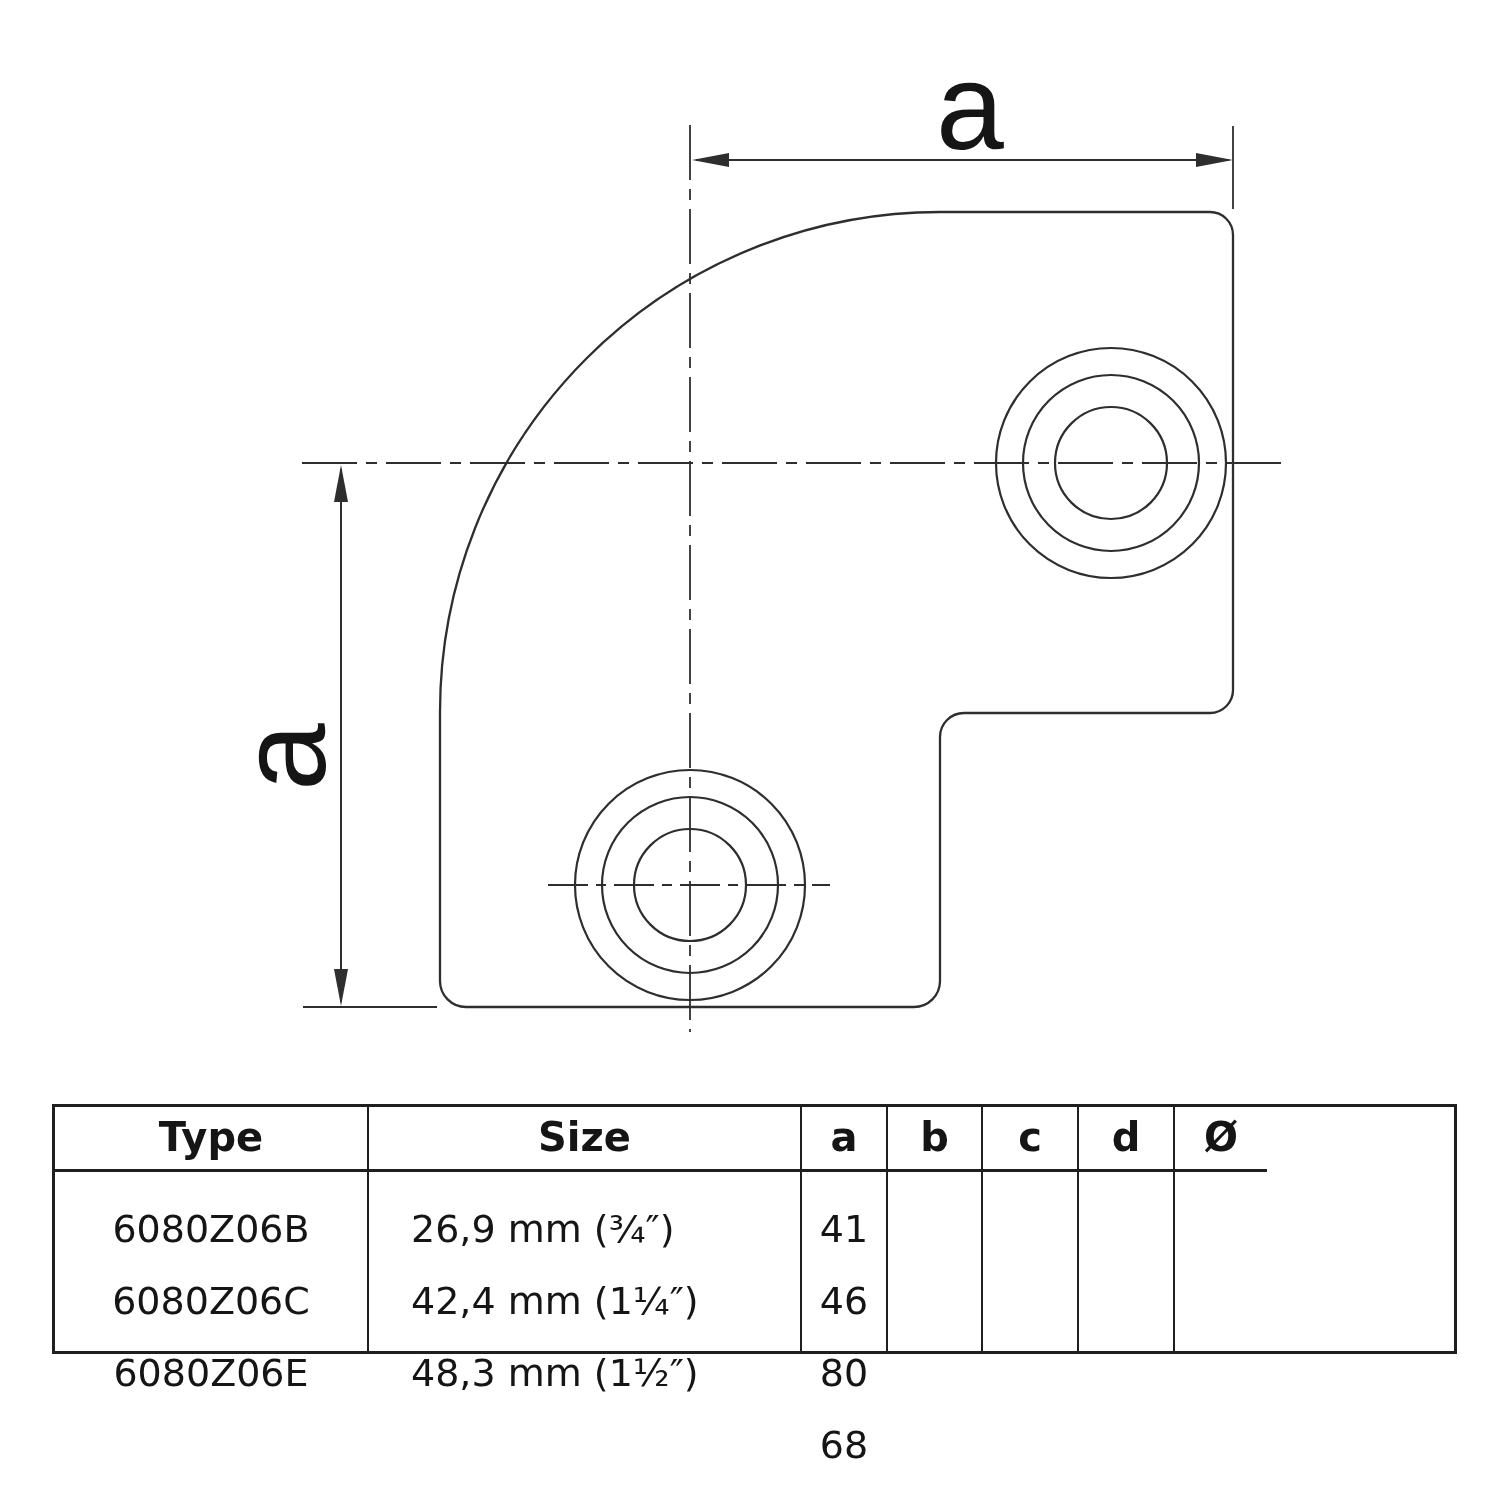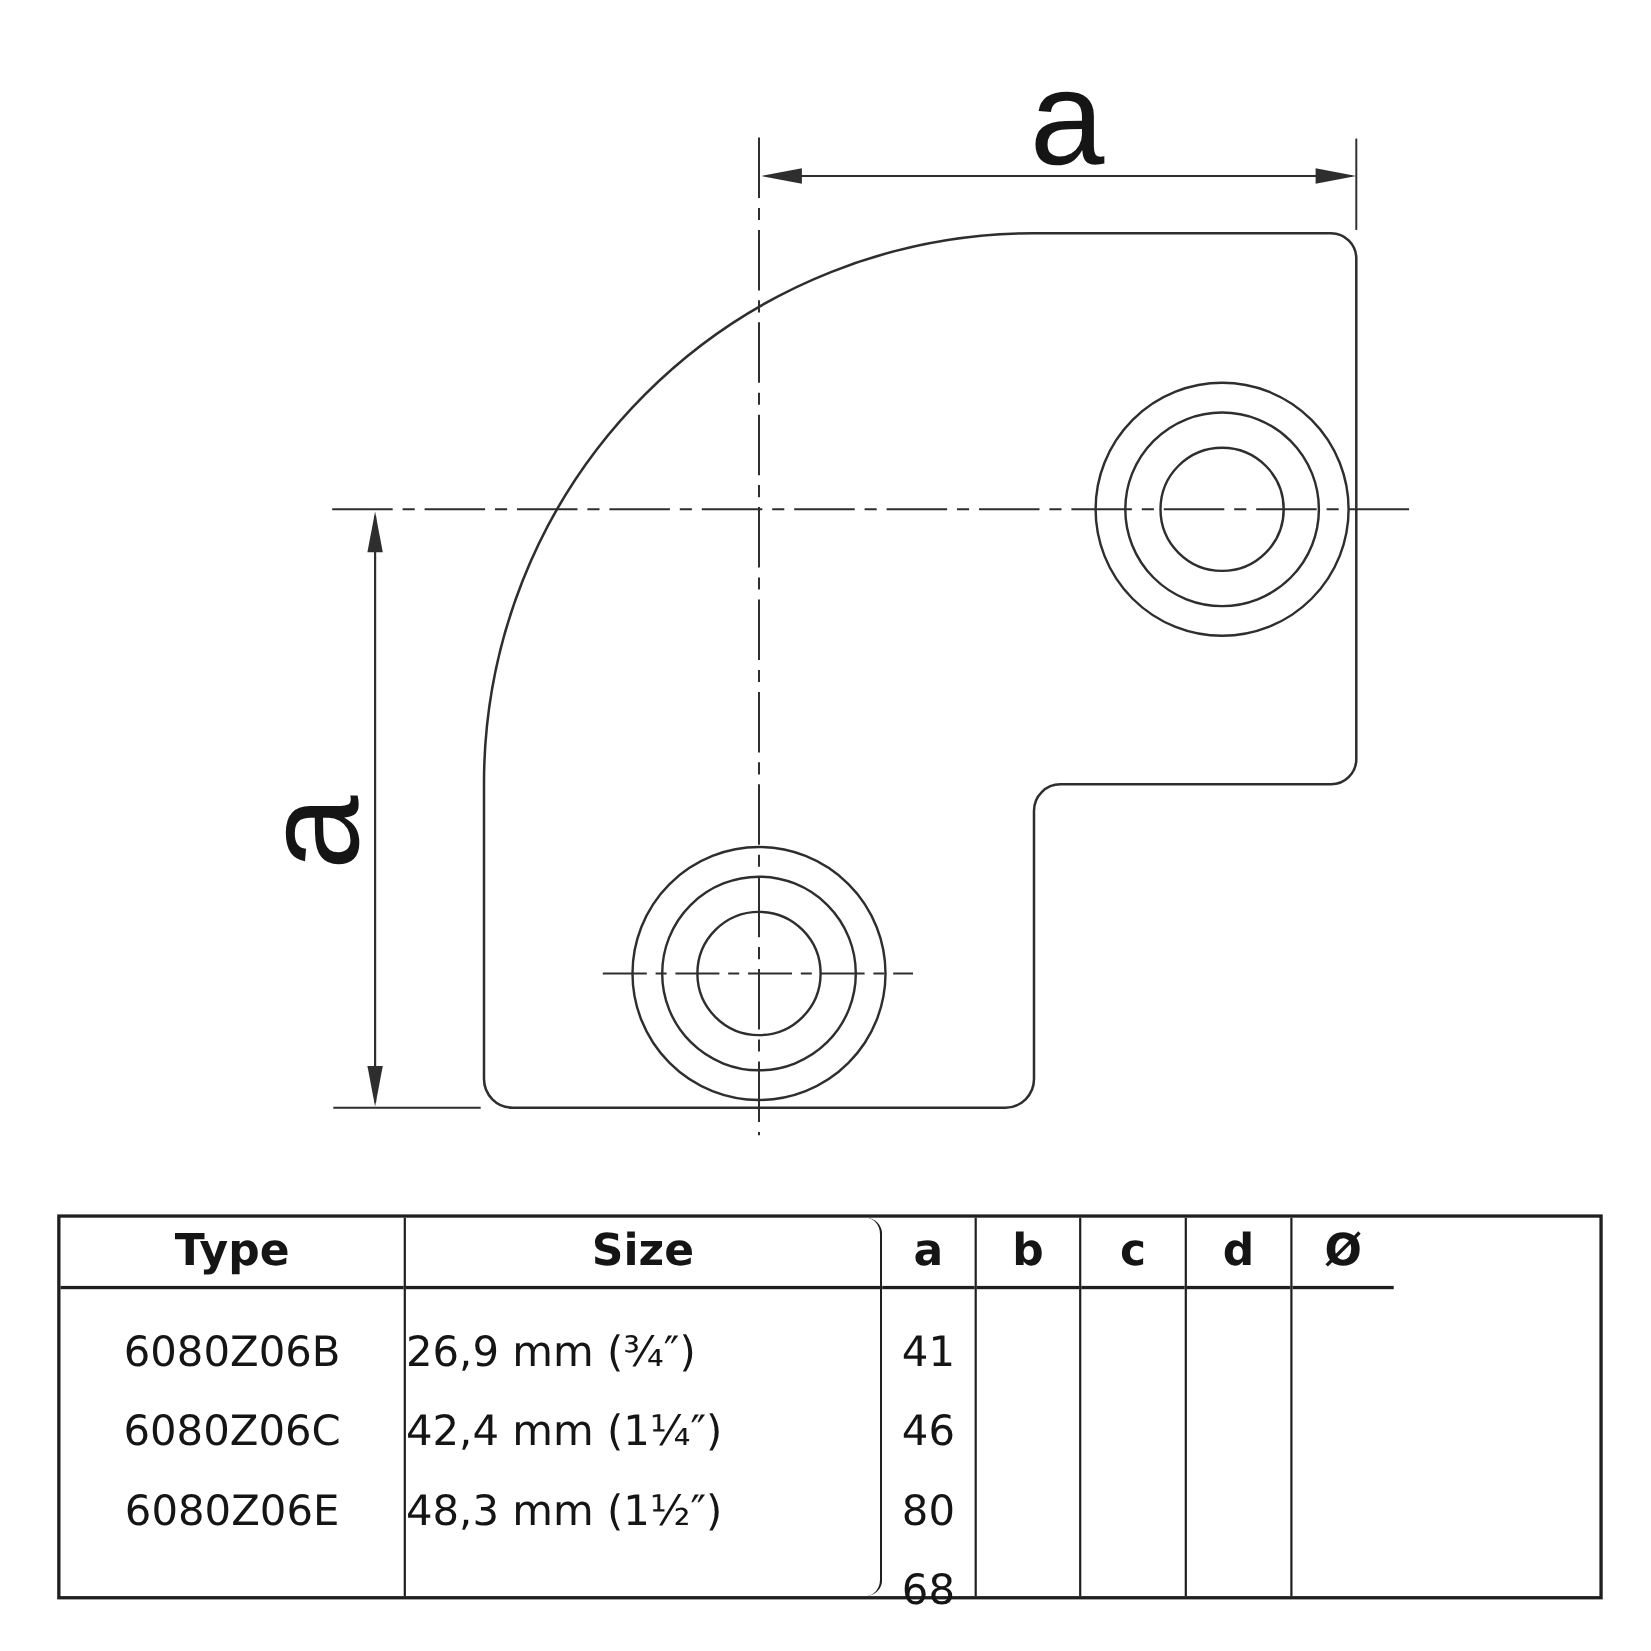--- a/index.html
+++ b/index.html
@@ -10,34 +10,34 @@
     font-family:"DejaVu Sans", sans-serif;
     color:#151515;
     overflow:hidden;
   }
   #drawing-svg{position:absolute;left:0;top:0;width:1501px;height:1501px;}
 
   
   .spec-table{
     position:absolute;
     left:52px;top:1104px;
-    width:1405px;height:350px;
+    width:1405px;height:250px;
     border:3px solid #1f1f1f;
     box-sizing:border-box;
     display:flex;
     background:#ffffff;
   }
   .col{
     box-sizing:border-box;
     border-right:2px solid #1f1f1f;
     display:flex;flex-direction:column;
   }
   .col:last-child{border-right:none;}
   .col-type{width:314px;}
-  .col-size{width:433px;border-radius:15px;}
+  .col-size{width:433px;}
   .col-a{width:86px;}
   .col-b{width:95px;}
   .col-c{width:96px;}
   .col-d{width:96px;}
   .col-dia{width:92px;}
   .col-weight{flex:1;}
   .th{
     height:65px;
     box-sizing:border-box;
     border-bottom:3px solid #1f1f1f;
@@ -49,21 +49,21 @@
   }
   .tbody{flex:1;padding-top:8px;}
   .cell{
     height:45px;
     line-height:45px;
     font-size:38px;
     text-align:center;
     white-space:nowrap;
     margin-top:27px;
   }
-  .col-size .cell{text-align:left;}
+  .col-size .cell{text-align:left;padding-left:42px;}
 </style>
 </head>
 <body>
 
 <div id="canvas">
 
   <svg id="drawing-svg" viewBox="0 0 1501 1501">
     <g fill="none" stroke="#2e2e2e">
 
       <path stroke-width="2.3" d="M 940 212

